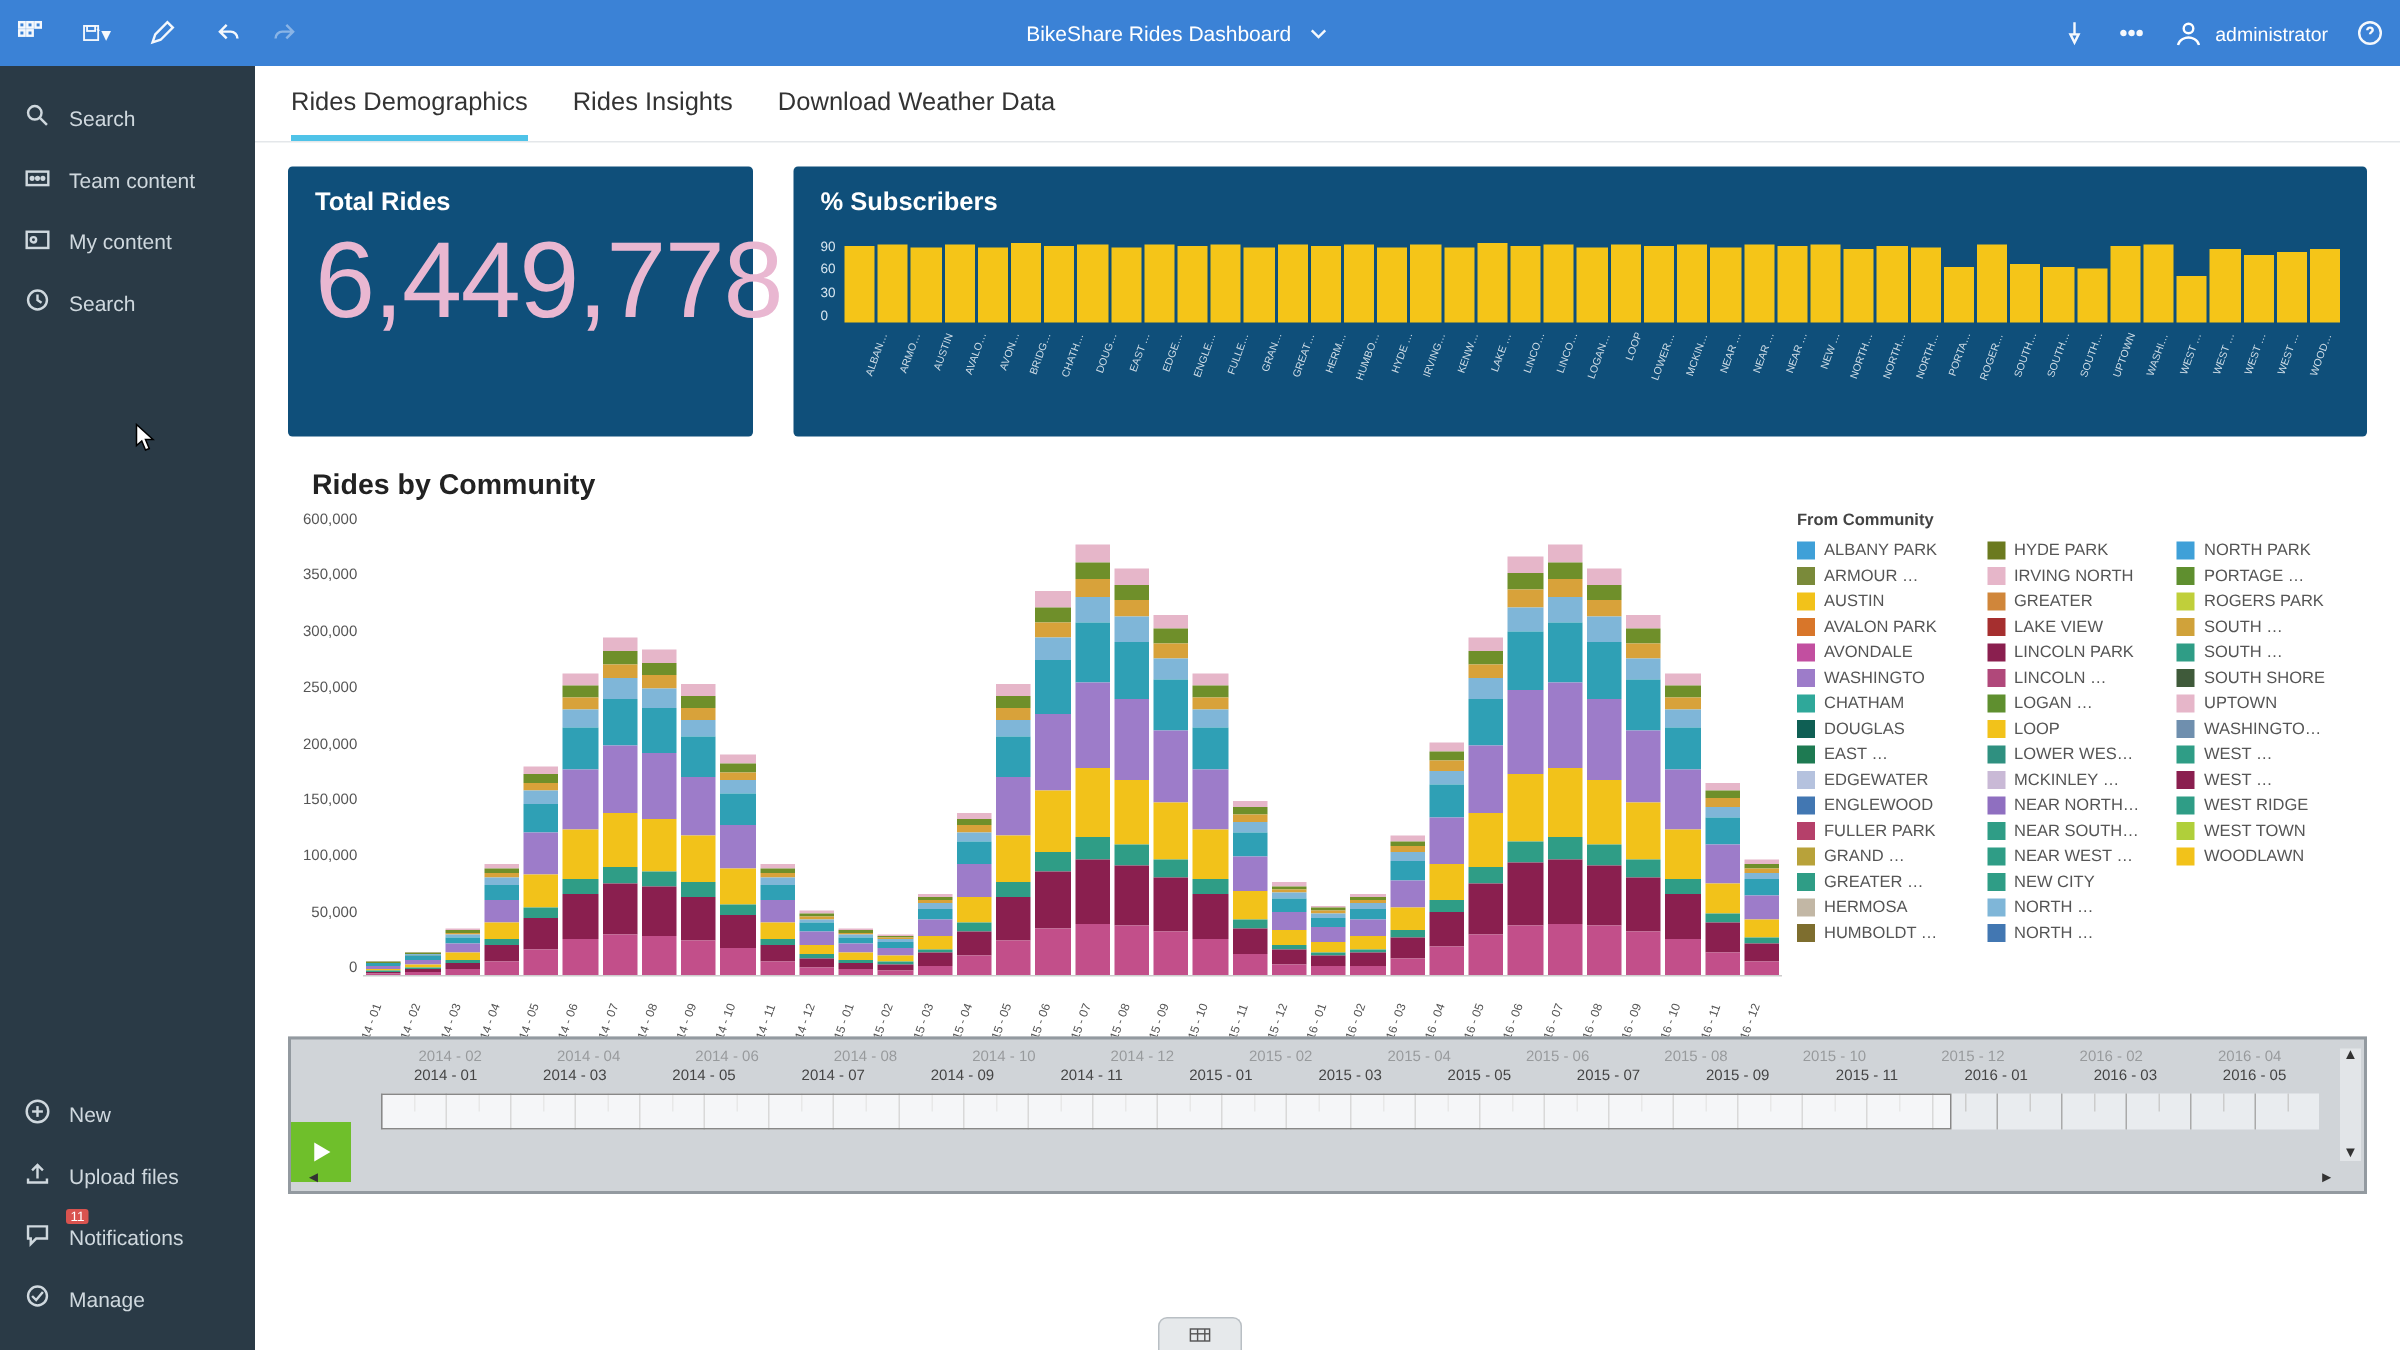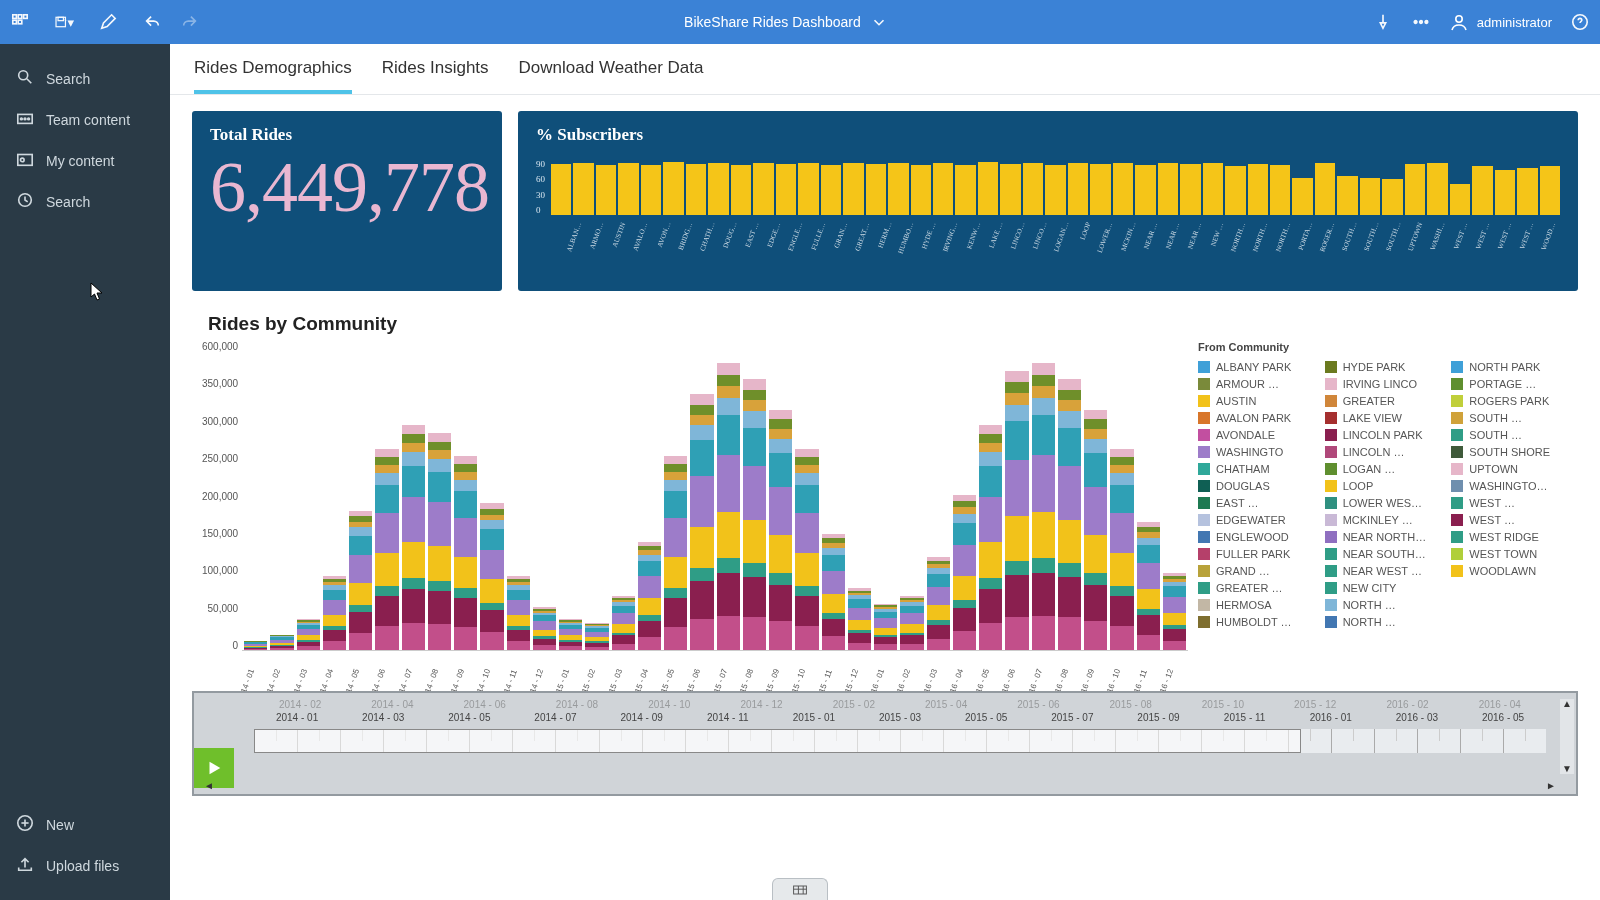--- a/index.html
+++ b/index.html
@@ -20,21 +20,21 @@
 .sb-item { display:flex; align-items:center; gap:12px; padding:10px 16px; cursor:pointer; font-size:14px; }
 .sb-item svg { width:18px; height:18px; stroke:#cfd8de; fill:none; stroke-width:1.8; }
 .sb-badge { position:absolute; background:#d9534f; color:#fff; font-size:9px; padding:0 3px; border-radius:2px; transform:translate(10px,-8px); }
 
 
 .content { flex:1; display:flex; flex-direction:column; overflow:hidden; }
 .tabs { display:flex; gap:30px; padding:14px 24px 0 24px; border-bottom:1px solid #e4e7ea; }
 .tab { padding-bottom:12px; font-size:17px; color:#333; cursor:pointer; border-bottom:4px solid transparent; }
 .tab.active { border-bottom-color:#4fc3e8; }
 
-.cards { display:flex; gap:16px; padding:16px 22px 8px 22px;font-family:Liberation Serif, serif; }
+.cards { display:flex; gap:27px; padding:16px 22px 8px 22px; }
 .card { background:#0f4f7a; color:#fff; border-radius:3px; padding:14px 18px; flex-shrink:0; }
 .card h3 { font-size:17px; font-weight:700; margin-bottom:6px; }
 .card .big { font-size:72px; color:#e9b7d1; font-weight:300; line-height:1; letter-spacing:-1px; }
 .card1 { width:310px; height:180px; }
 .card2 { width:320px; height:180px; }
 .card3 { flex:1; height:180px; display:flex; flex-direction:column; }
 .mini-chart { flex:1; display:flex; flex-direction:column; }
 .mini-bars-wrap { display:flex; flex:1; }
 .mini-yticks { display:flex; flex-direction:column; justify-content:space-between; font-size:9px; color:#d8e6f0; height:56px; margin-right:6px; margin-top:8px;}
 .mini-bars { display:flex; align-items:flex-end; gap:2px; flex:1; height:56px; margin-top:8px; }
@@ -200,20 +200,33 @@
               <line x1="6" y1="10" x2="14" y2="10"></line>
             </svg></span>
           <span>New</span>
         </div>
         <div class="sb-item">
           <span style="position:relative"><svg viewBox="0 0 20 20">
               <path d="M10 14V4M6 8l4-4 4 4"></path>
               <path d="M3 14v3h14v-3"></path>
             </svg></span>
           <span>Upload files</span>
+        </div>
+        <div class="sb-item">
+          <span style="position:relative"><svg viewBox="0 0 20 20">
+              <path d="M3 4h14v9H9l-4 4v-4H3z"></path>
+            </svg><span class="sb-badge">11</span></span>
+          <span>Notifications</span>
+        </div>
+        <div class="sb-item">
+          <span style="position:relative"><svg viewBox="0 0 20 20">
+              <circle cx="10" cy="10" r="7"></circle>
+              <path d="M6 10l3 3 5-6"></path>
+            </svg></span>
+          <span>Manage</span>
         </div>
       </div>
   </div>
 
   <div class="content">
     <div class="tabs" id="tabs">
         <div class="tab active">Rides Demographics</div>
         <div class="tab">Rides Insights</div>
         <div class="tab">Download Weather Data</div>
       </div>
@@ -891,21 +904,21 @@
                   <span>HUMBOLDT …</span>
                 </div>
               </div>
               <div class="legend-col">
                 <div class="legend-item">
                   <span class="swatch" style="background:#6b7a1f"></span>
                   <span>HYDE PARK</span>
                 </div>
                 <div class="legend-item">
                   <span class="swatch" style="background:#e6b6c9"></span>
-                  <span>IRVING LINCO</span>
+                  <span>IRVING NORTH</span>
                 </div>
                 <div class="legend-item">
                   <span class="swatch" style="background:#d0863a"></span>
                   <span>GREATER</span>
                 </div>
                 <div class="legend-item">
                   <span class="swatch" style="background:#a52f2f"></span>
                   <span>LAKE VIEW</span>
                 </div>
                 <div class="legend-item">

